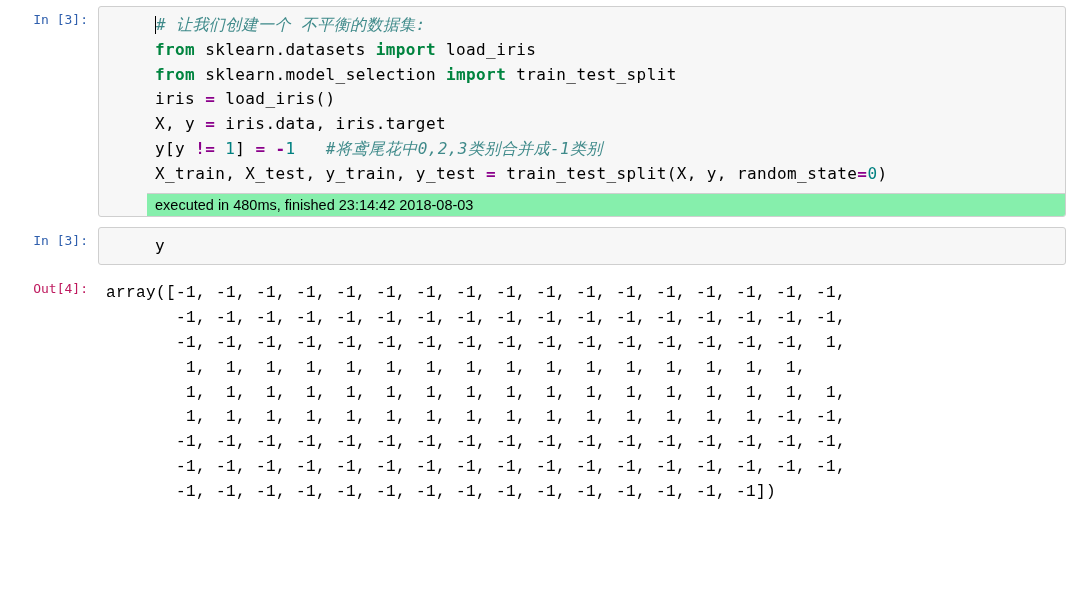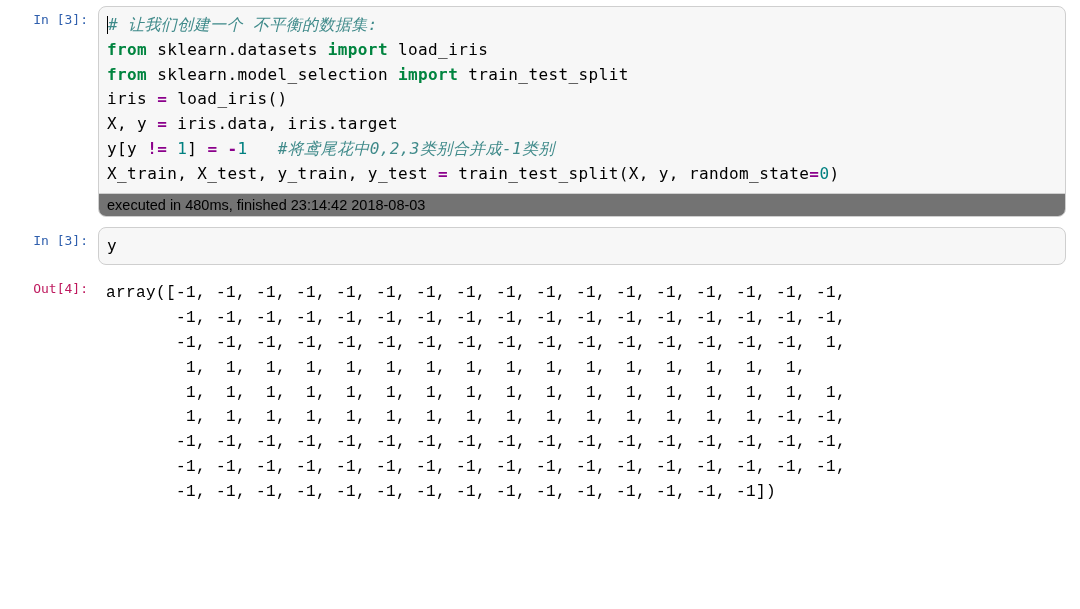--- a/index.html
+++ b/index.html
@@ -26,43 +26,44 @@
   }
   .prompt-in { color: #2f5fad; }
   .prompt-out { color: #be185d; }
   .cell-body {
     flex: 1;
     margin-right: 14px;
   }
   .code-box {
     background: #f7f7f7;
     border: 1px solid #cfcfcf;
-    border-radius: 8px;
+    border-radius: 3px;
     overflow: hidden;
+    padding-left: 48px;
   }
   .code-inner {
     padding: 6px 8px;
     white-space: pre;
     font-family: "DejaVu Sans Mono", Menlo, Consolas, "Courier New", monospace;
     font-size: 16px;
     line-height: 1.55;
     letter-spacing: 0.4px;
   }
   .code-inner.cursor-start::before {
     content: "";
     display: inline-block;
     width: 1px;
     height: 1.1em;
     background: #000;
     vertical-align: text-bottom;
     margin-right: 0;
   }
   .timing {
     border-top: 1px solid #cfcfcf;
-    background: #737373;
+    background: #86efac;
     padding: 3px 8px;
     font-family: Arial, "Helvetica Neue", sans-serif;
     font-size: 14.5px;
     color: #000;
   }
   .output-text {
     padding: 6px 8px 0 8px;
     white-space: pre;
     font-family: Liberation Mono, monospace;
     font-size: 16px;

